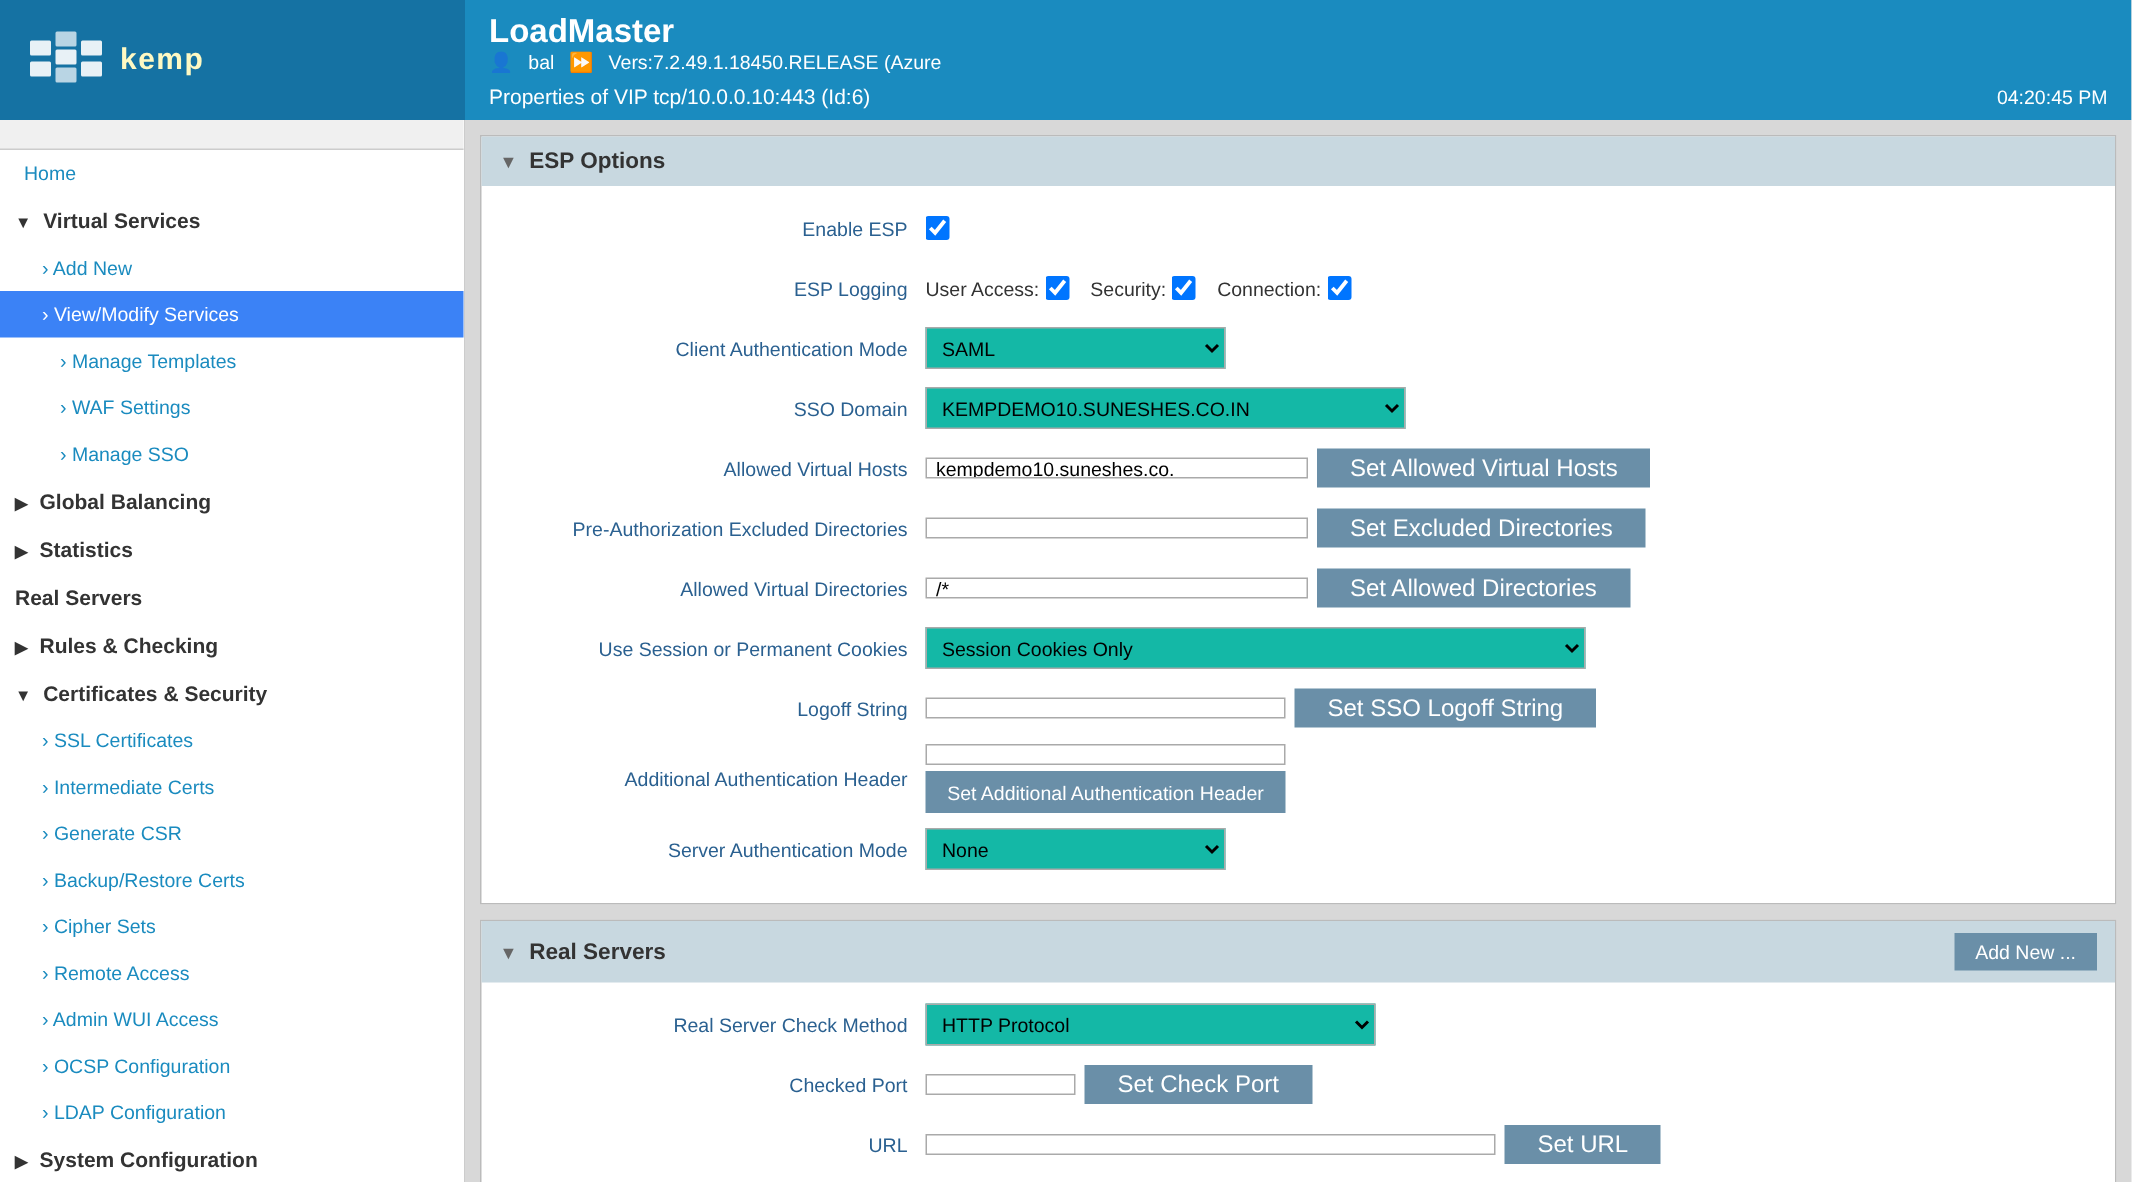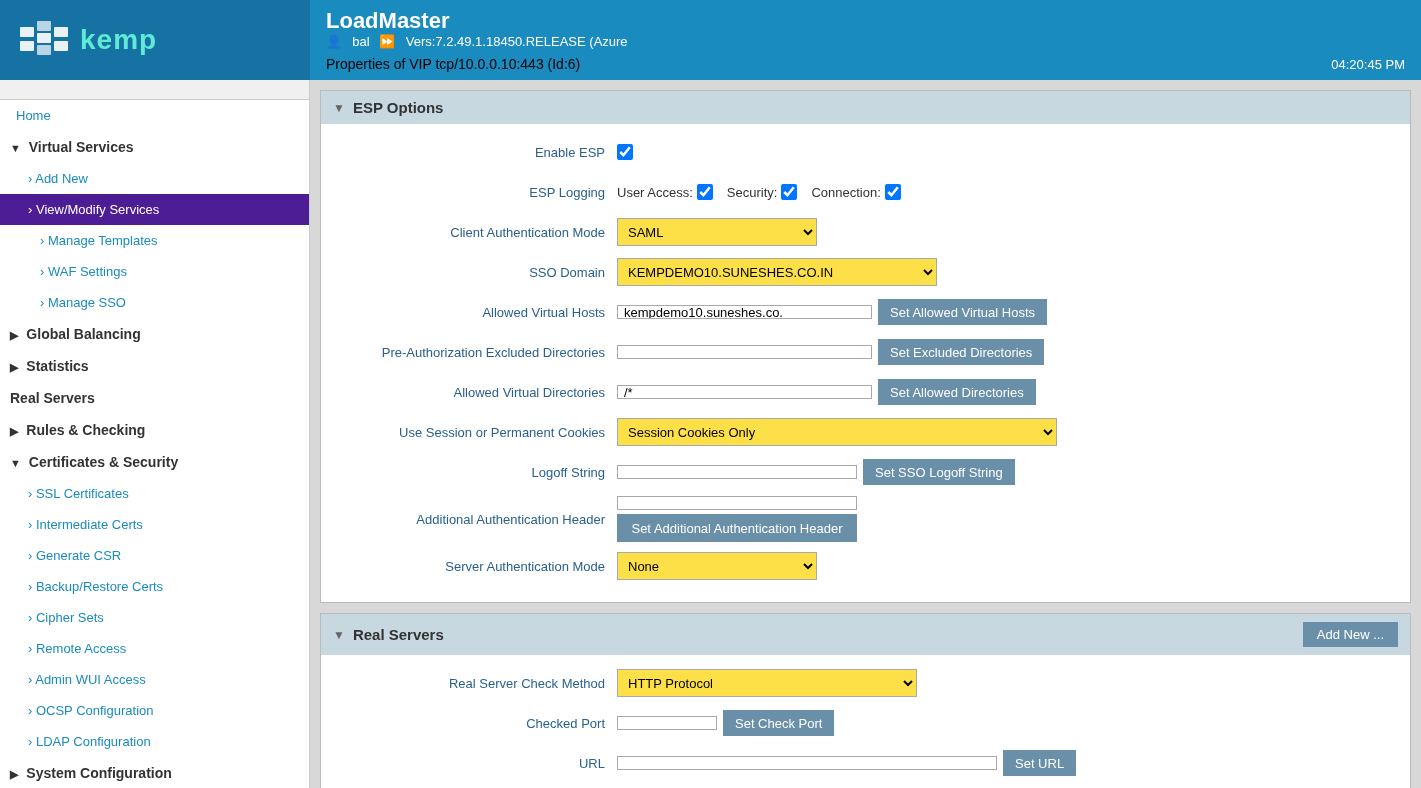--- a/index.html
+++ b/index.html
@@ -19,41 +19,41 @@
       display: flex;
       align-items: center;
       padding: 0 20px;
       min-width: 310px;
     }
     .logo-icon {
       margin-right: 12px;
     }
     .logo-icon svg { width: 48px; height: 40px; }
     .logo-text {
-      font-size: 28px;
+      font-size: 20px;
       font-weight: bold;
-      color: #5eead4;
+      color: #fef9c3;
       letter-spacing: 1px;
     }
     .header-right {
       flex: 1;
       display: flex;
       flex-direction: column;
       justify-content: space-between;
       padding: 8px 16px;
     }
     .header-top-row {
       display: flex;
       justify-content: space-between;
       align-items: flex-start;
       flex-direction: column;
     }
     .header-title { font-size: 22px; font-weight: bold; color: white; }
     .header-meta { display: flex; align-items: center; gap: 10px; color: white; font-size: 13px; }
-    .header-sub { font-size: 14px; color: #000000; }
+    .header-sub { font-size: 14px; color: #ffffff; }
     .header-time { font-size: 13px; color: white; }
 
     
     .main-layout {
       display: flex;
       flex: 1;
       overflow: hidden;
     }
 
     
@@ -69,21 +69,21 @@
       background: #f0f0f0;
       border-bottom: 1px solid #ccc;
     }
     .nav-item {
       padding: 8px 16px;
       cursor: pointer;
       color: #1a8bbf;
       font-size: 13px;
     }
     .nav-item.active {
-      background: #4c1d95;
+      background: #3b82f6;
       color: white;
     }
     .nav-item.section-header {
       font-weight: bold;
       color: #333;
       font-size: 14px;
       padding: 8px 10px;
     }
     .nav-child { padding-left: 28px; }
     .nav-grandchild { padding-left: 40px; }
@@ -147,30 +147,30 @@
     input[type="checkbox"] {
       width: 16px;
       height: 16px;
       cursor: pointer;
     }
     select {
       border: 1px solid #aaa;
       padding: 3px 6px;
       font-size: 13px;
       height: 28px;
-      background: #fde047;
+      background: #14b8a6;
       cursor: pointer;
     }
 
     .btn {
       background: #6a8fa8;
       color: white;
       border: none;
-      padding: 5px 12px;
-      font-size: 13px;
+      padding: 5px 22px;
+      font-size: 16px;
       cursor: pointer;
       white-space: nowrap;
       height: 26px;
     }
     .btn-large {
       height: 28px;
       padding: 5px 14px;
       font-size: 13px;
     }
     .btn-addnew {

